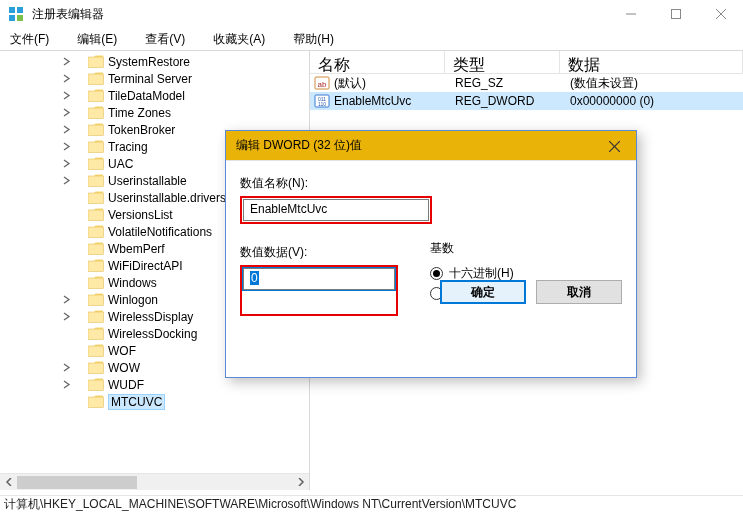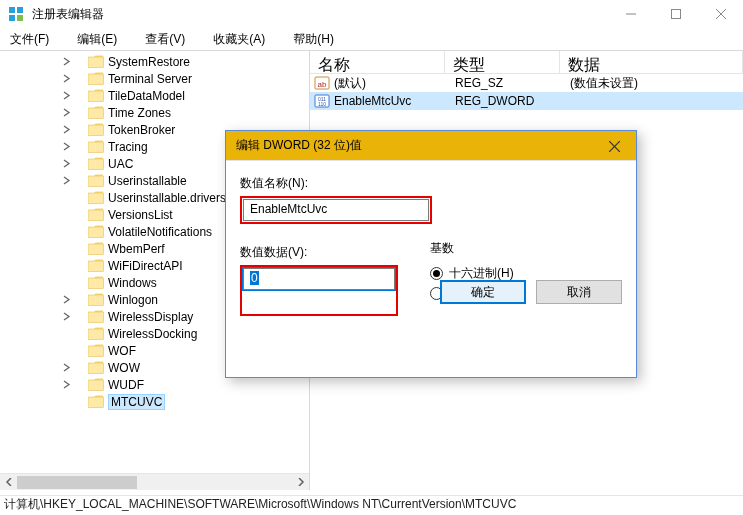--- a/index.html
+++ b/index.html
@@ -62,21 +62,21 @@
   .dlg-body { padding:10px 14px 0 14px; position:relative; }
   .form-label { font-size:12px; margin-top:4px; margin-bottom:4px; }
   .text-input { border:1px solid #7a7a7a; height:22px; padding:2px 6px; font-size:12px; background:#fff; }
   .text-input.focused { outline:1px solid #0078d7; }
   .hl-red { border:2px solid #e60000; padding:1px; display:inline-block; }
   .row { display:flex; }
   .fieldset-title { font-size:12px; margin-bottom:6px; }
   .radio-row { display:flex; align-items:center; gap:6px; height:20px; }
   .radio { width:13px; height:13px; border:1px solid #333; border-radius:50%; display:inline-flex; align-items:center; justify-content:center; }
   .radio .dot { width:7px; height:7px; border-radius:50%; background:#000; }
-  .dlg-buttons { position:absolute; right:14px; bottom:12px; display:flex; gap:10px; }
+  .dlg-buttons { position:absolute; right:14px; bottom:12px; display:flex; gap:10px;font-weight:bold; }
   .btn { width:86px; height:24px; border:1px solid #adadad; background:#e1e1e1; display:flex; align-items:center; justify-content:center; font-size:12px; }
   .btn.primary { border:2px solid #0078d7; background:#e5f1fb; }
 
   .sel-text { background:#0078d7; color:#fff; padding:0 1px; }
 </style>
 </head>
 <body>
 
 <div class="window">
 
@@ -441,20 +441,21 @@
           <div class="list-row sel">
             <span class="lr-icon">
               <svg width="16" height="16">
                 <rect x="1" y="2" width="14" height="12" rx="1" fill="#fff" stroke="#3a7ad0"></rect>
                 <text x="8" y="8" text-anchor="middle" font-size="5" fill="#2a5ab0" font-family="Tahoma">011</text>
                 <text x="8" y="13" text-anchor="middle" font-size="5" fill="#2a5ab0" font-family="Tahoma">110</text>
               </svg>
             </span>
             <span class="lr-name">EnableMtcUvc</span>
             <span class="lr-type">REG_DWORD</span>
+            <span class="lr-data">0x00000000 (0)</span>
           </div>
         </div>
     </div>
   </div>
 
   <div style="height:5px;"></div>
   <div class="statusbar">
     <span>计算机\HKEY_LOCAL_MACHINE\SOFTWARE\Microsoft\Windows NT\CurrentVersion\MTCUVC</span>
   </div>
 

